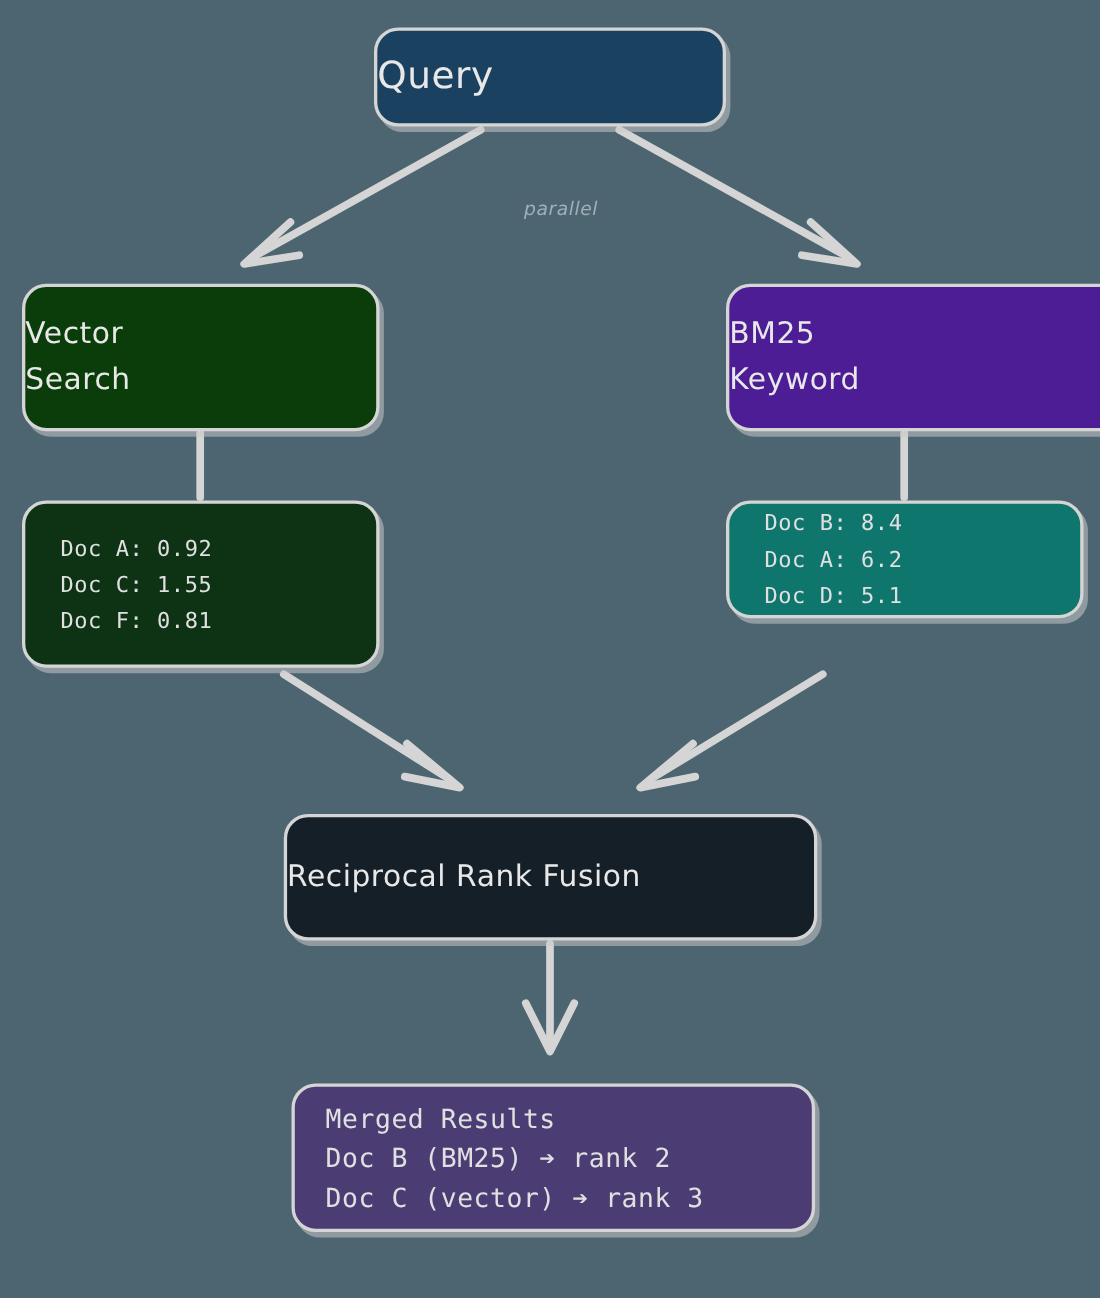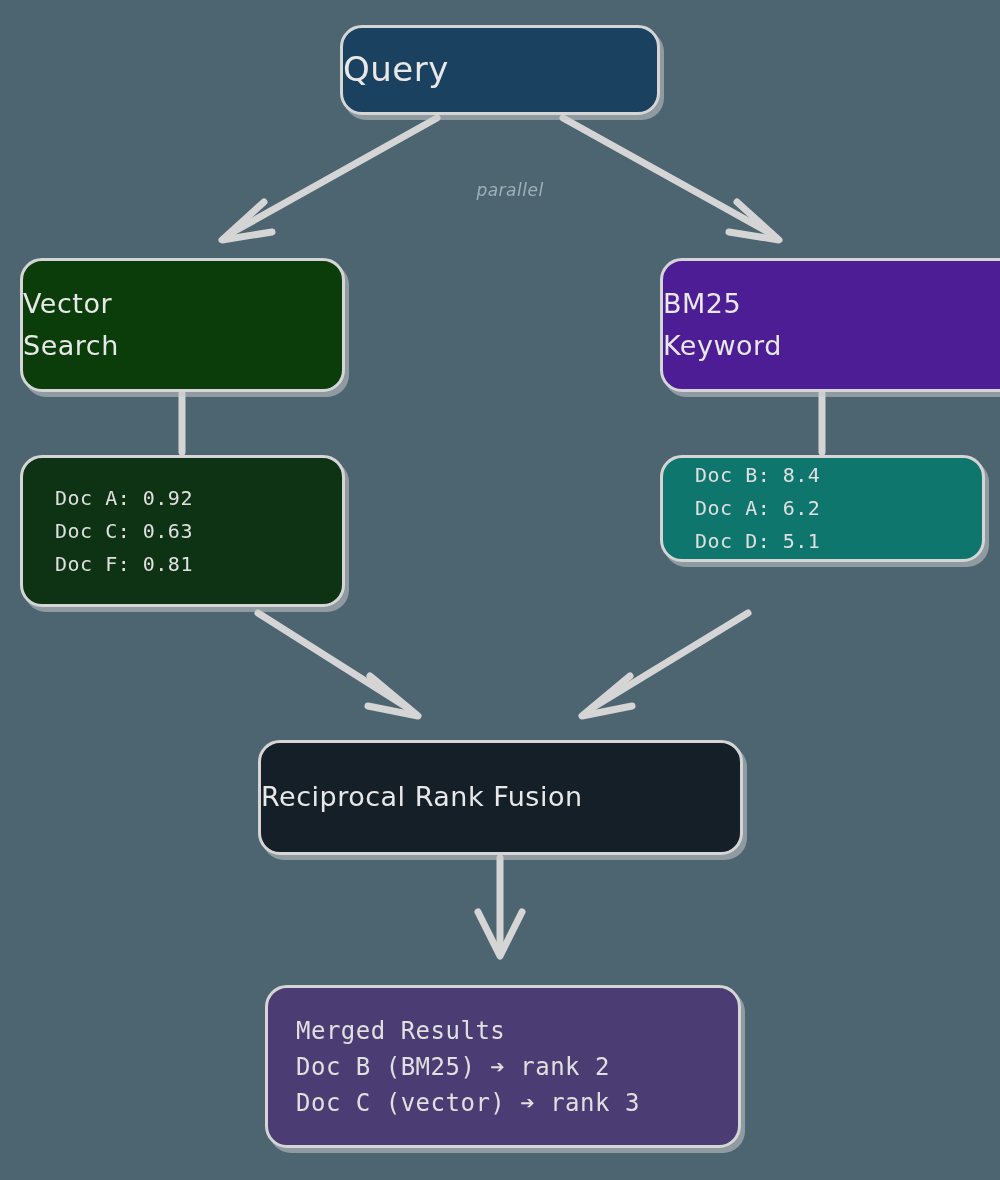--- a/index.html
+++ b/index.html
@@ -77,21 +77,21 @@
   }
   #node-vecres .line, #node-bmres .line { font-size: 20px; line-height: 1.65; }
 
   #node-rrf {
     left: 258px; top: 740px; width: 485px; height: 115px;
     background: #141f27;
   }
   #node-rrf .line { font-size: 27px; line-height: 1.2; }
 
   #node-merged {
-    left: 265px; top: 985px; width: 476px; height: 163px;
+    left: 265px; top: 985px; width: 476px; height: 135px;
     background: #4b3d74;
     padding-left: 28px;
   }
   #node-merged .line { font-size: 24px; line-height: 1.5; }
 
   #edge-label-parallel {
     position: absolute;
     left: 440px;
     top: 180px;
     width: 140px;
@@ -155,21 +155,21 @@
     <div class="hand line">Search</div>
   </div>
 
   <div class="node center" id="node-bm25">
     <div class="hand line">BM25</div>
     <div class="hand line">Keyword</div>
   </div>
 
   <div class="node leftalign" id="node-vecres">
     <div class="mono line">Doc A: 0.92</div>
-    <div class="mono line">Doc C: 0.63</div>
+    <div class="mono line">Doc C: 1.55</div>
     <div class="mono line">Doc F: 0.81</div>
   </div>
 
   <div class="node leftalign" id="node-bmres">
     <div class="mono line">Doc B: 8.4</div>
     <div class="mono line">Doc A: 6.2</div>
     <div class="mono line">Doc D: 5.1</div>
   </div>
 
   <div class="node center" id="node-rrf">

